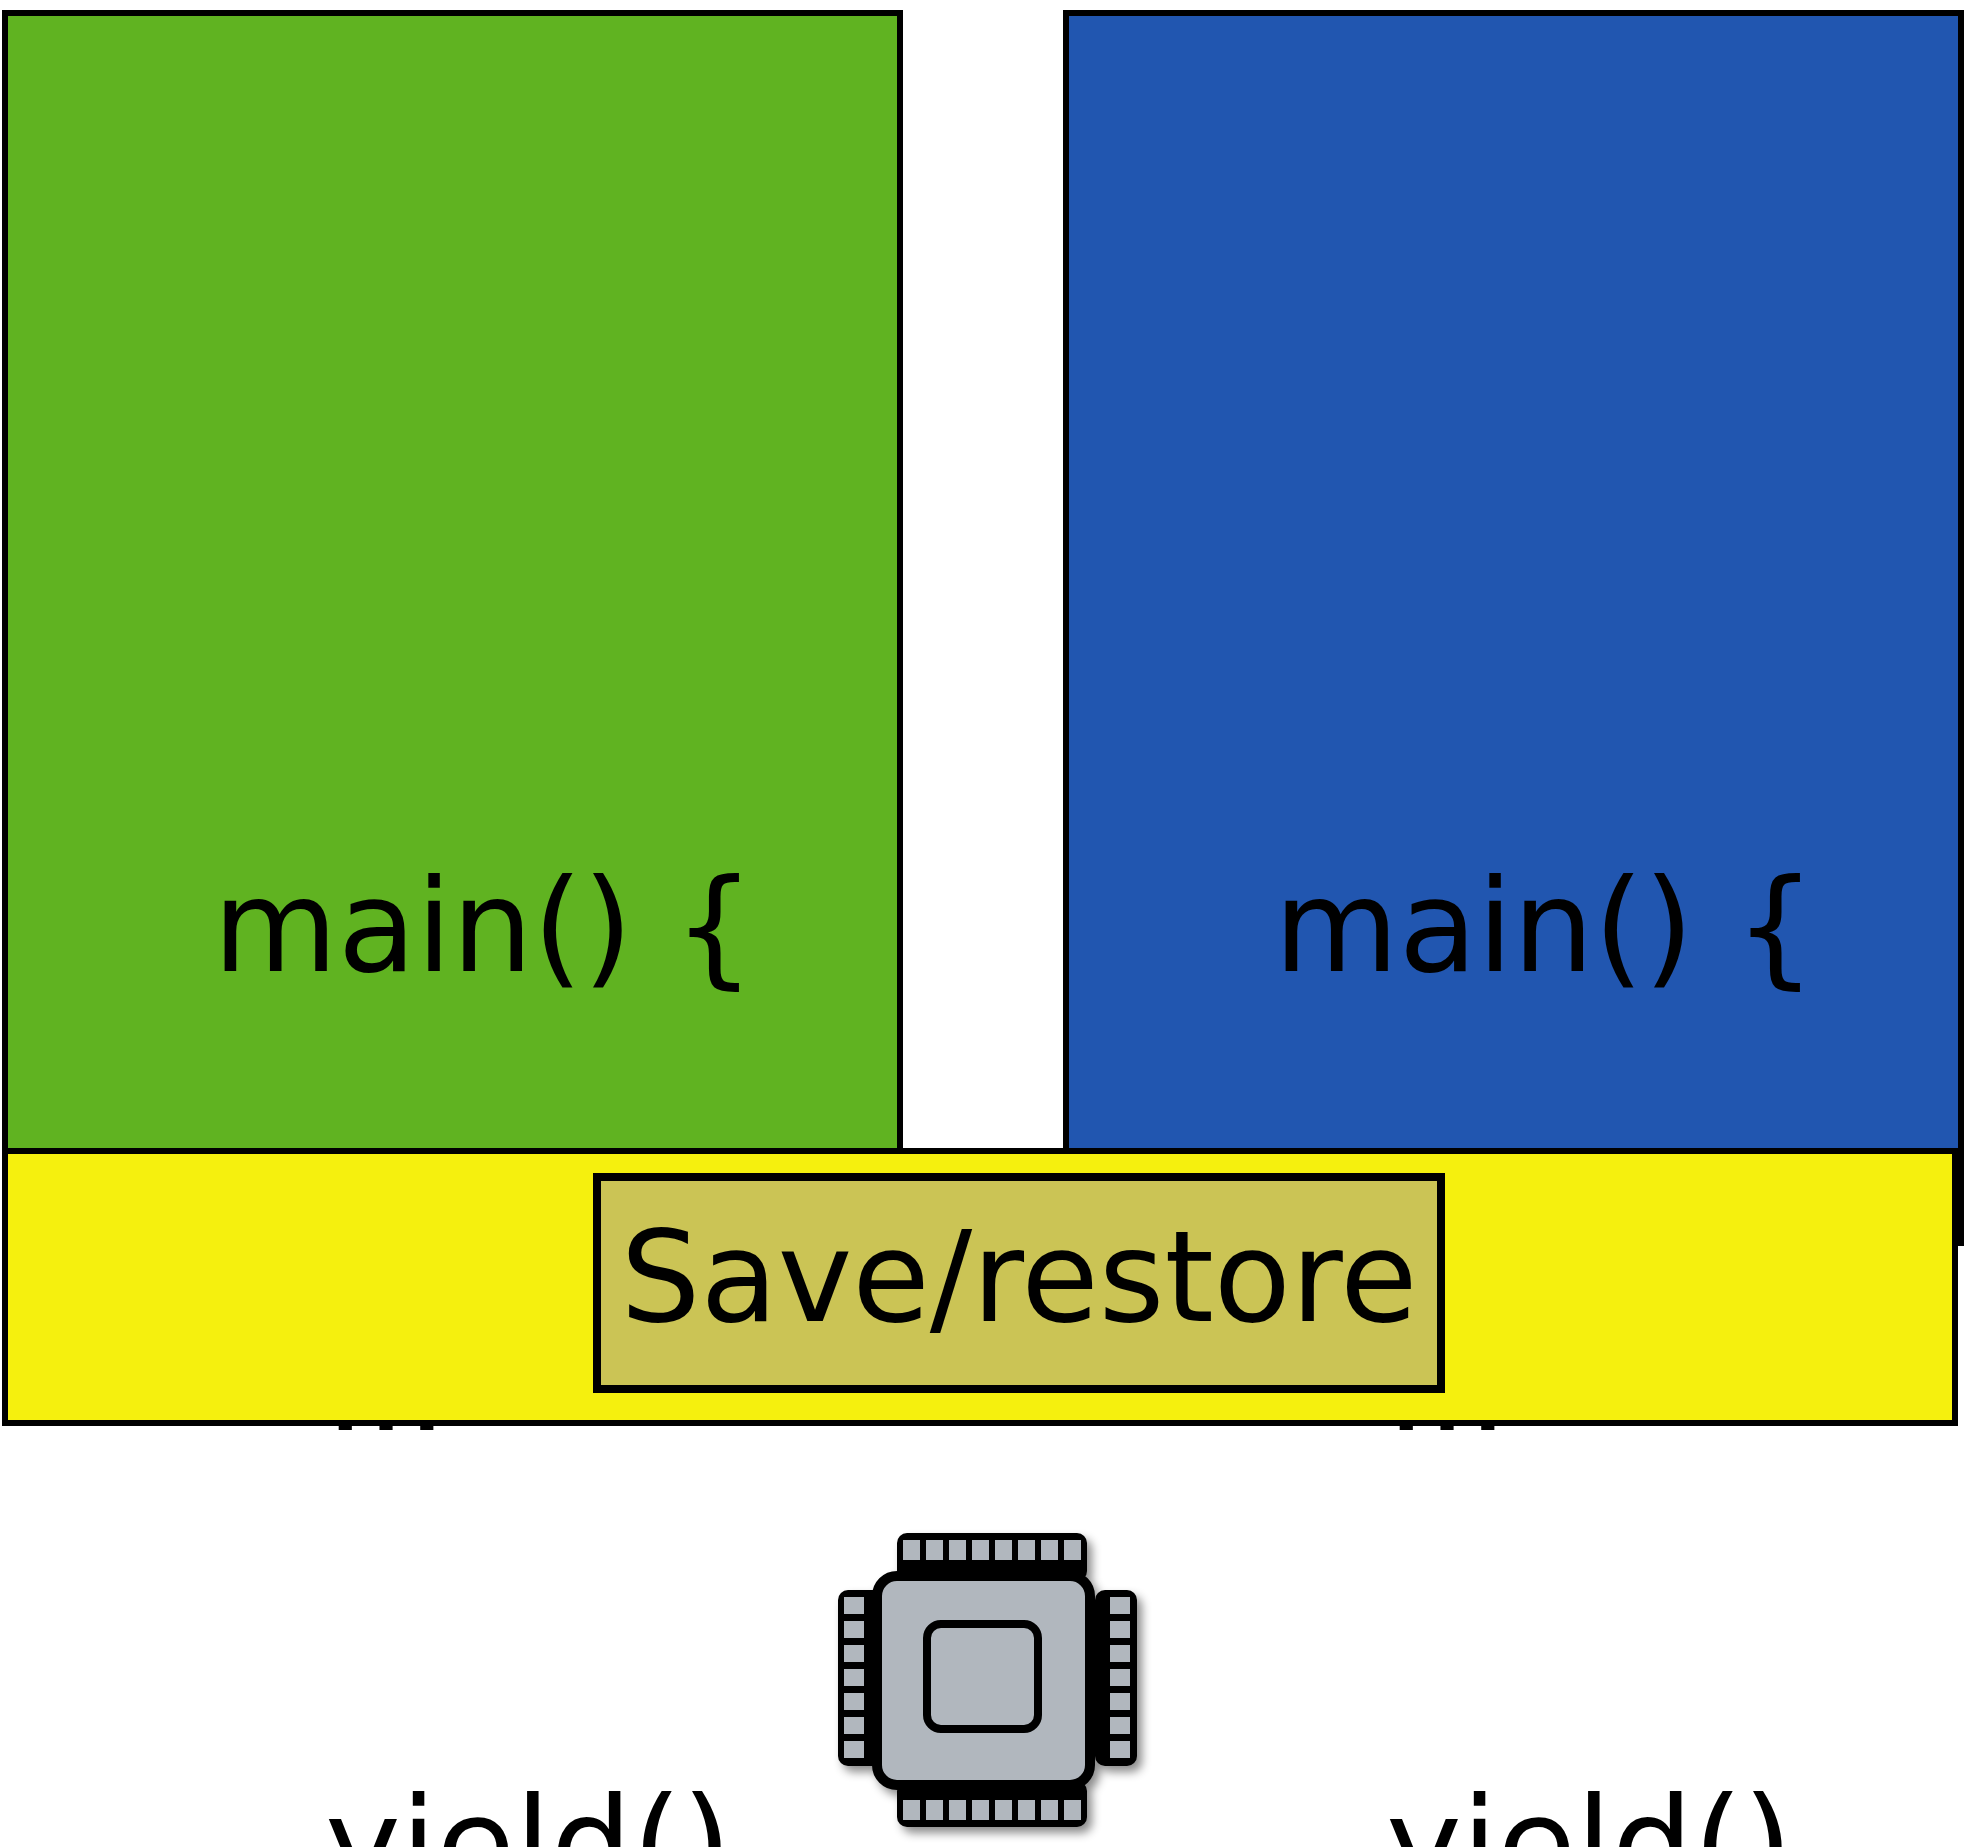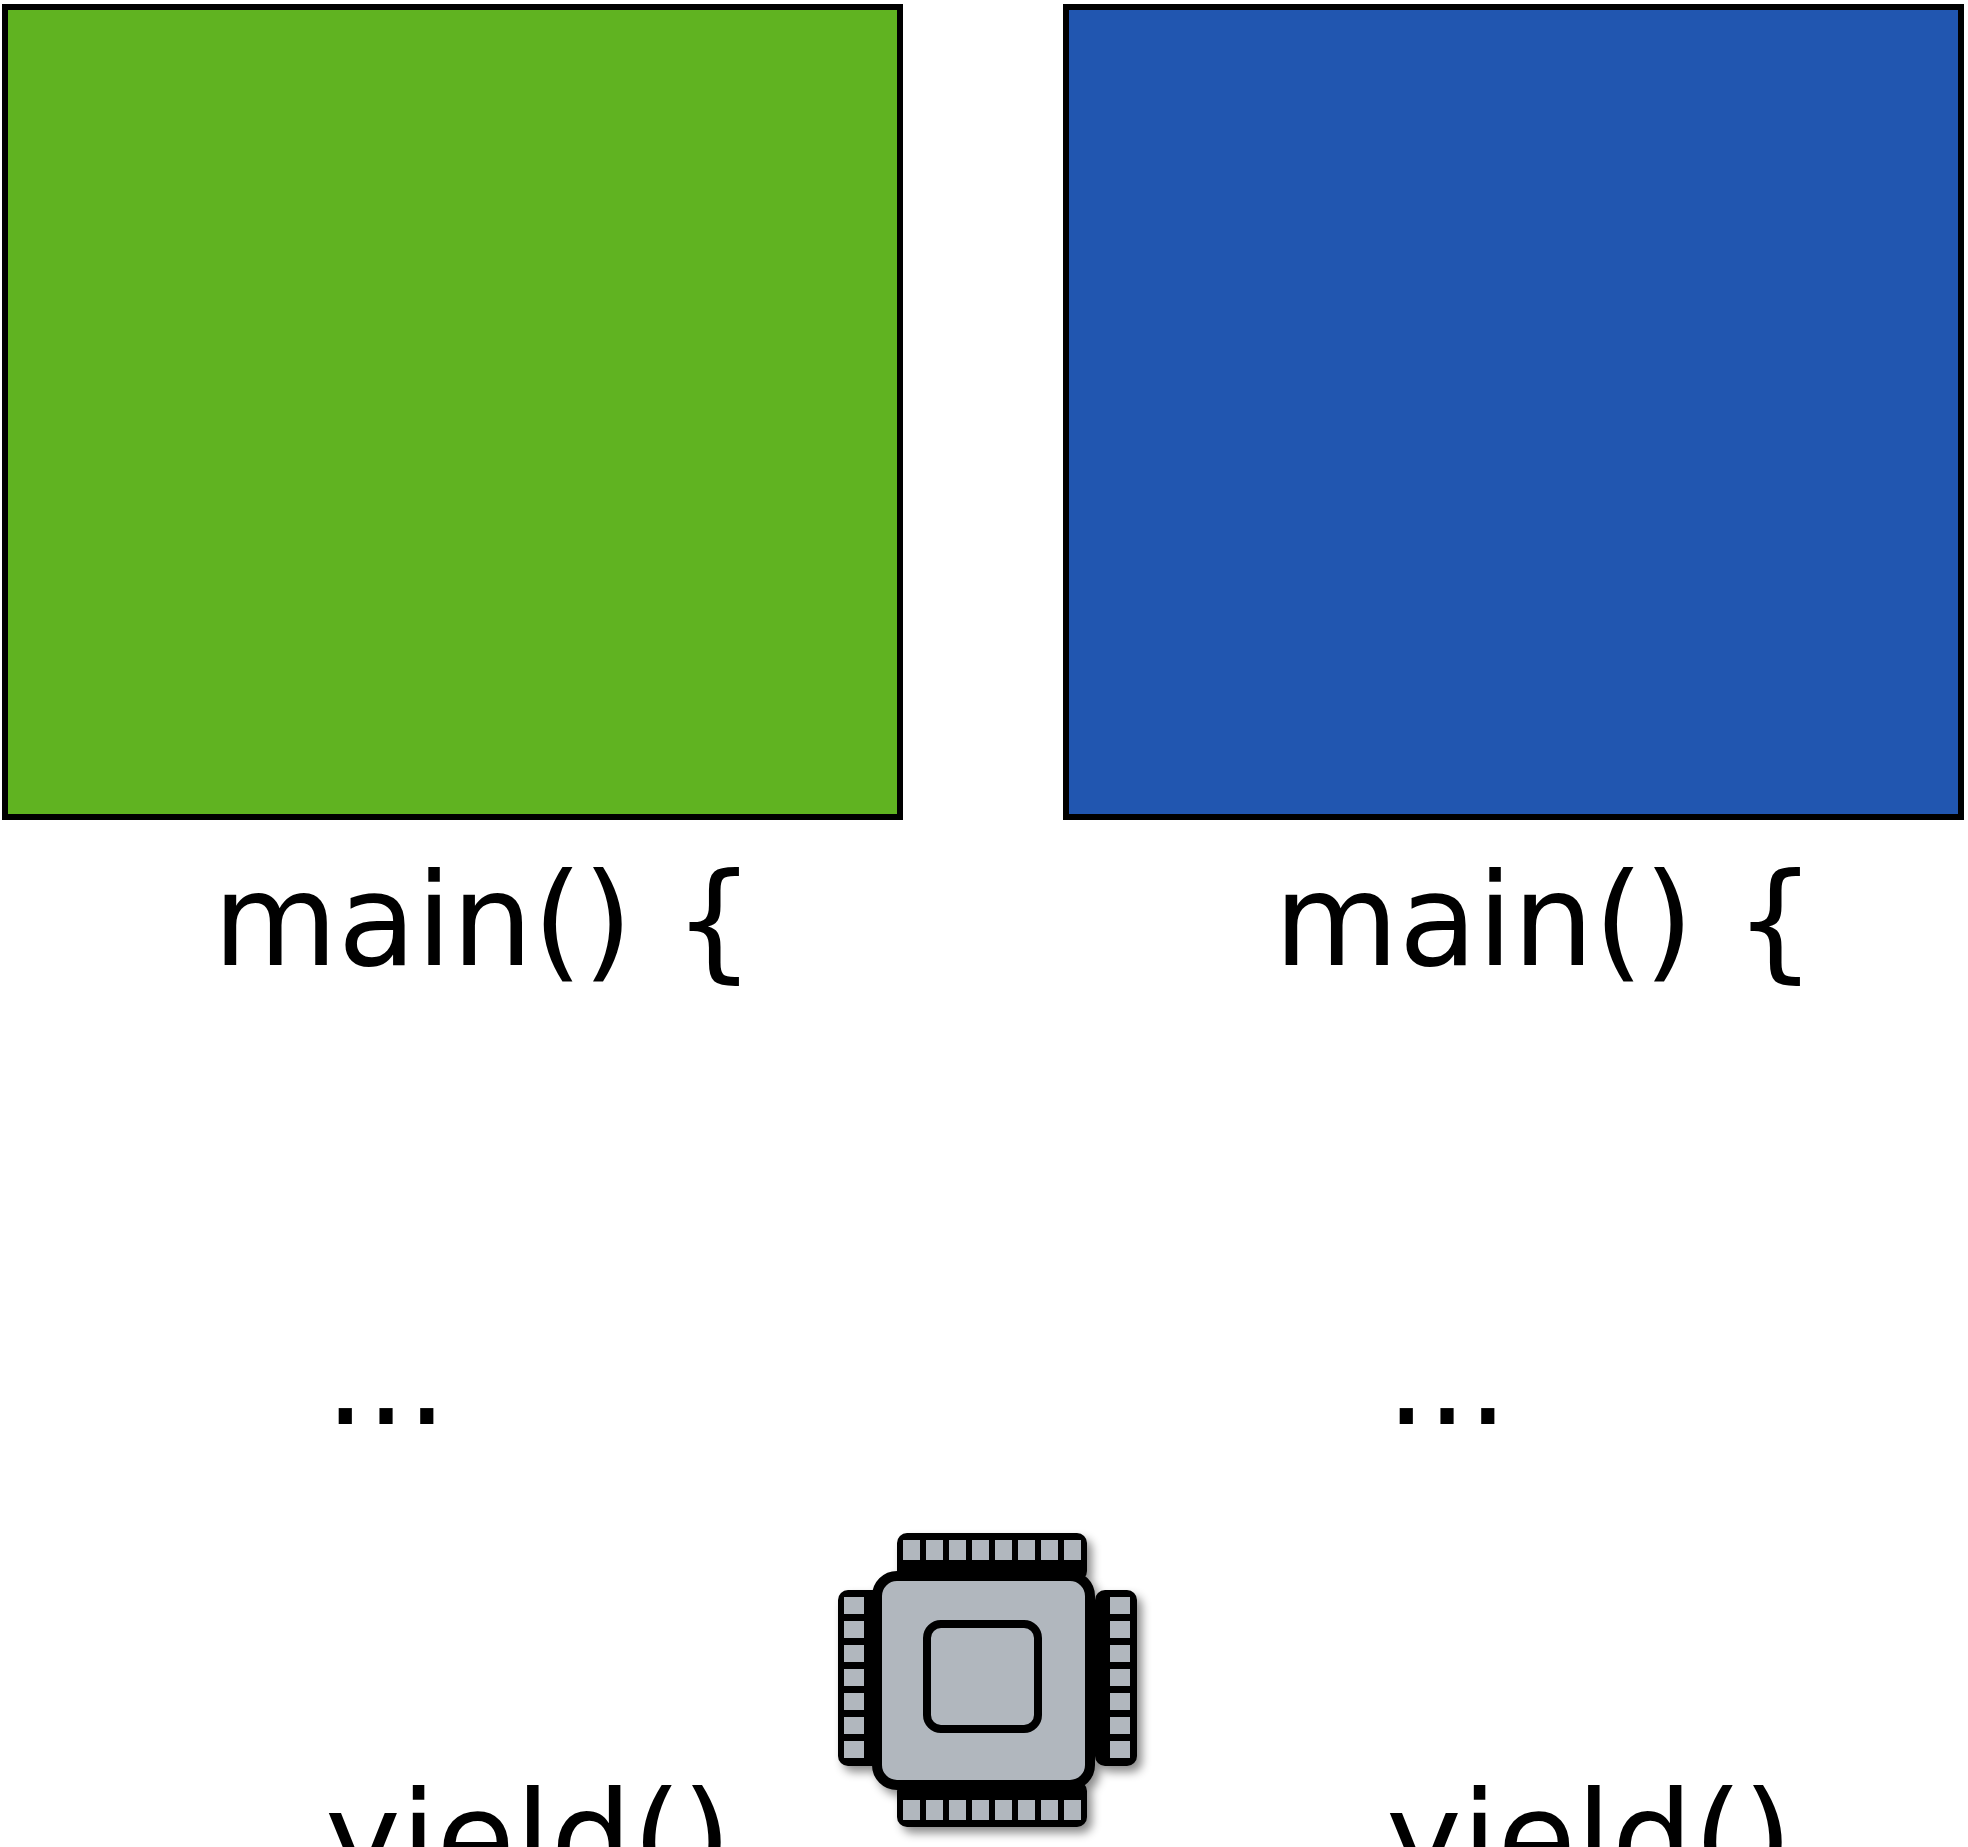--- a/index.html
+++ b/index.html
@@ -13,23 +13,23 @@
     height: 1847px;
     background: #ffffff;
     font-family: "DejaVu Sans", "Liberation Sans", sans-serif;
     overflow: hidden;
     color: var(--text, #000);
   }
 
   
   .program-box {
     position: absolute;
-    top: 4px;
+    top: 10px;
     width: 901px;
-    height: 816px;
+    height: 1236px;
     border: 6px solid #000;
     box-sizing: border-box;
     font-size: 128px;
     line-height: 153px;
     white-space: pre;
   }
   .program-box.green { left: 2px;    background: var(--green, #60b321); }
   .program-box.blue  { left: 1063px; background: var(--blue,  #2156b0); }
   .code-block { padding: 222px 0 0 205px; }
   .code-line { min-height: 153px; }
@@ -95,20 +95,25 @@
 
   <div class="program-box blue">
     <div class="code-block">
       <div class="code-line">main() {</div>
       <div class="code-line indent">...</div>
       <div class="code-line indent">yield()</div>
       
     </div>
   </div>
 
+  <div class="runtime-bar">
+    <div class="save-restore-box">
+      <span class="save-restore-label">Save/restore</span>
+    </div>
+  </div>
 
   <div class="cpu-wrap">
     <svg width="300" height="300" viewBox="0 0 300 300">
 
       <g>
         <rect class="pin-strip" x="60" y="0" width="190" height="48" rx="10"></rect>
         <rect class="pin-strip" x="60" y="248" width="190" height="46" rx="10"></rect>
         <rect class="pin-strip" x="1" y="57" width="46" height="176" rx="10"></rect>
         <rect class="pin-strip" x="258" y="57" width="42" height="176" rx="10"></rect>
       </g>

